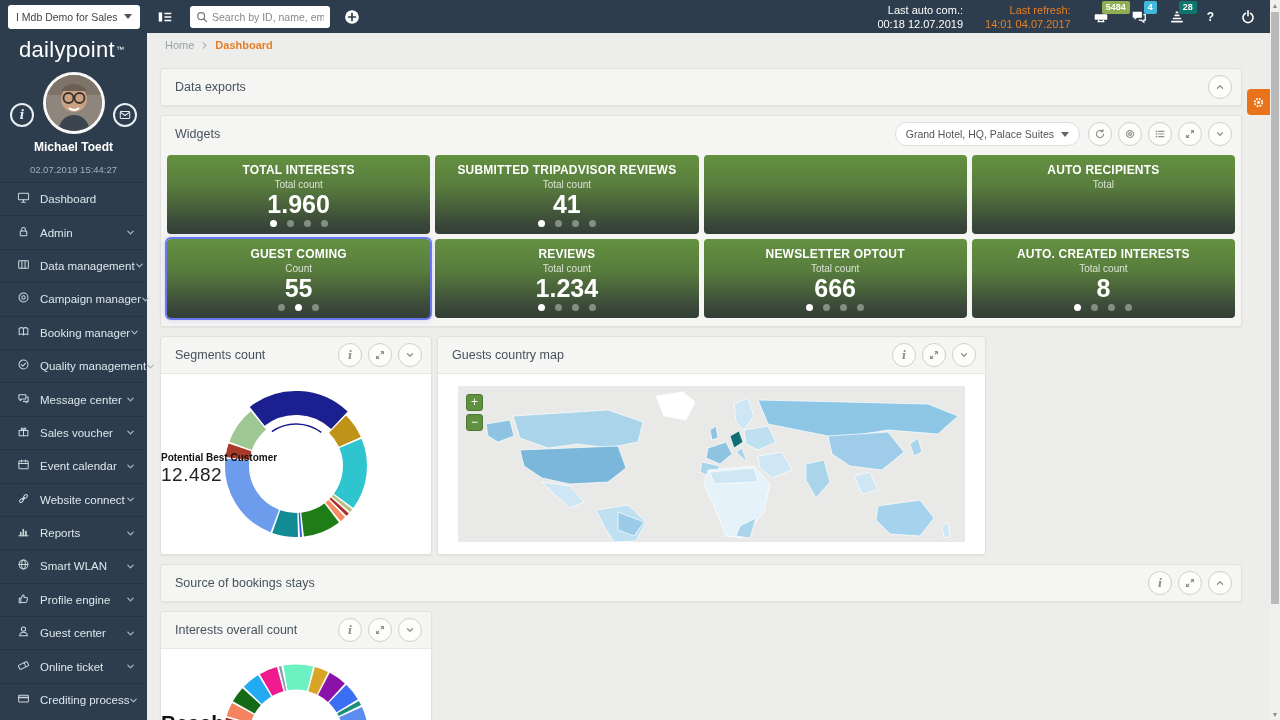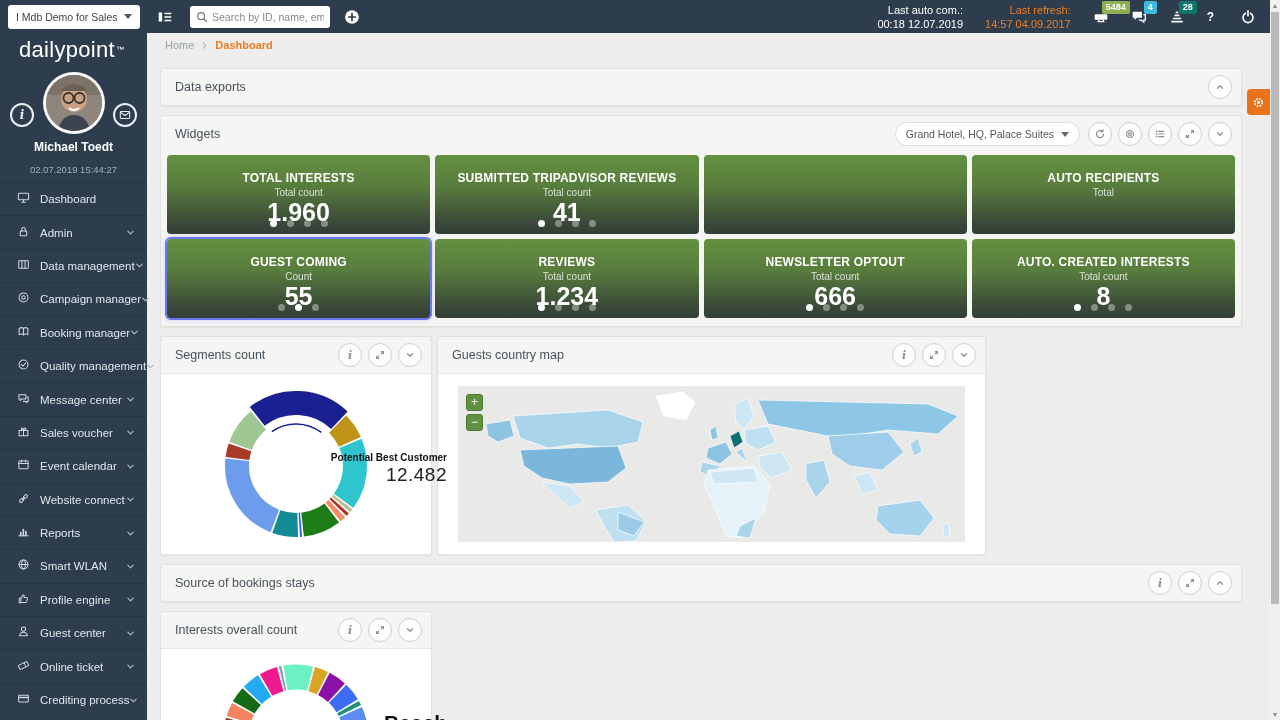--- a/index.html
+++ b/index.html
@@ -64,36 +64,36 @@
   .panel-title { font-size:12.5px; color:#46525c; }
   .hdr-controls { margin-left:auto; display:flex; align-items:center; gap:6px; }
   .circle-btn { width:24px; height:24px; border-radius:50%; border:1px solid #cfcfcb; background:#fdfdfc; color:#8f8f8b; display:flex; align-items:center; justify-content:center; cursor:pointer; font-size:11px; }
   .circle-btn svg { width:12px; height:12px; stroke:#8f8f8b; fill:none; stroke-width:1.4; stroke-linecap:round; stroke-linejoin:round; }
   .circle-btn.info-glyph { font-family:"DejaVu Serif",serif; font-style:italic; font-weight:bold; }
   .scope-select { height:24px; background:#fff; border:1px solid #ddddd9; border-radius:12px; display:flex; align-items:center; padding:0 10px; font-size:10.5px; color:#555; cursor:pointer; margin-right:2px; }
   .scope-select .caret { margin-left:7px; width:0; height:0; border-left:4px solid transparent; border-right:4px solid transparent; border-top:5px solid #666; }
 
   
   .cards-grid { display:grid; grid-template-columns:repeat(4,1fr); gap:5px; padding:3px 6px 8px; }
-  .card { height:79px; border-radius:4px; position:relative; text-align:center; color:#fff; padding-top:16px; cursor:pointer;
+  .card { height:79px; border-radius:4px; position:relative; text-align:center; color:#fff; padding-top:8px; cursor:pointer;
           background:linear-gradient(180deg,#649140 0%, #587c3d 40%, #3b4a39 85%, #333e36 100%); }
   .card.selected { box-shadow:0 0 0 2px #6a78f2, 0 0 7px rgba(106,120,242,.55); }
   .card-title { font-size:12px; font-weight:bold; letter-spacing:.2px; }
   .card-sub { font-size:10px; color:rgba(255,255,255,.78); margin-top:2px; }
   .card-value { font-size:25px; font-weight:bold; margin-top:1px; line-height:26px; }
   .dots { position:absolute; bottom:7px; left:0; width:100%; display:flex; justify-content:center; gap:10px; }
   .dot { width:7px; height:7px; border-radius:50%; background:rgba(255,255,255,.38); }
   .dot.active { background:#fff; }
 
   .row-flex { display:flex; gap:5px; align-items:flex-start; }
   .panel .body { background:#fff; border-top:1px solid #e7e7e4; border-radius:0 0 3px 3px; }
 
   .seg-panel { width:272px; }
   .seg-body { height:181px; position:relative; }
-  .donut-center { position:absolute; left:16px; width:100%; text-align:right; pointer-events:none; }
+  .donut-center { position:absolute; left:0; width:100%; text-align:left; pointer-events:none; }
   .seg-label { top:78px; font-size:10px; font-weight:bold; color:#111; }
   .seg-value { top:90px; font-size:19px; color:#222; letter-spacing:.5px; }
 
   .map-panel { width:549px; }
   .map-body { height:181px; }
   .map-area { margin:12px 20px 10px; height:156px; background:#e9e9e7; position:relative; }
   .map-zoom { position:absolute; top:8px; left:8px; display:flex; flex-direction:column; gap:3px; z-index:5; }
   .mz-btn { width:17px; height:17px; background:#5f9140; border:1px solid #4d7834; border-radius:3px; color:#fff; font-size:12px; line-height:14px; text-align:center; cursor:pointer; }
   .map-svg path { stroke:#ffffff; stroke-width:.7; }
 
@@ -131,21 +131,21 @@
         <path d="M7 4v6M4 7h6" stroke="#2e3d4d" stroke-width="1.5" stroke-linecap="round"></path>
       </svg>
   </span>
   <div class="tb-spacer"></div>
   <div class="time-block">
     <div>Last auto com.:</div>
     <div>00:18 12.07.2019</div>
   </div>
   <div class="time-block orange">
     <div>Last refresh:</div>
-    <div>14:57 04.09.2017</div>
+    <div>14:01 04.07.2017</div>
   </div>
   <span class="tb-iconbtn">
     <svg class="tb-ic" viewBox="0 0 14 14">
         <rect x="1.5" y="4.5" width="11" height="5" rx="0.8" fill="#fff"></rect>
         <path d="M4 11h6M5 9.5v1.5M9 9.5v1.5" stroke="#fff" stroke-width="1.2"></path>
       </svg>
     <span class="badge green">5484</span>
   </span>
   <span class="tb-iconbtn">
     <svg class="tb-ic" viewBox="0 0 14 14">

